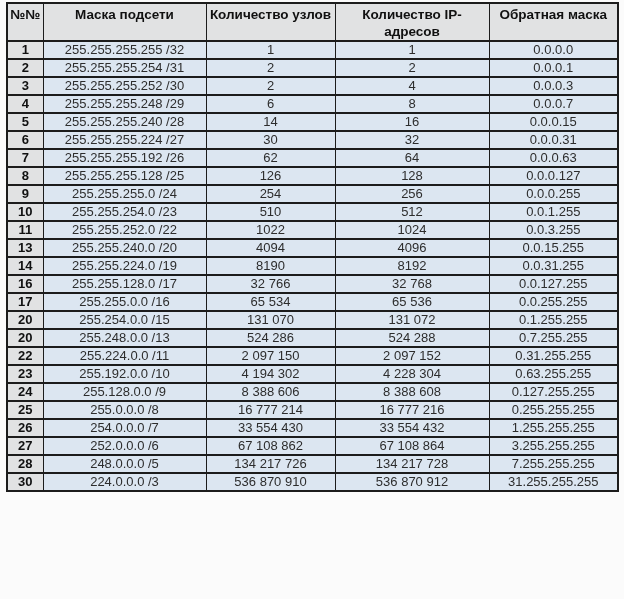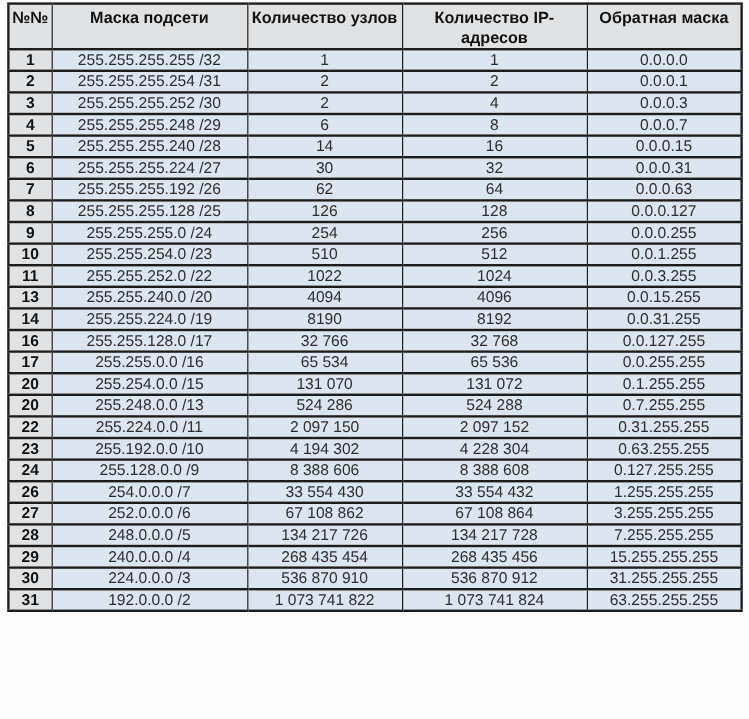--- a/index.html
+++ b/index.html
@@ -214,20 +214,27 @@
           <td>0.63.255.255</td>
         </tr>
         <tr>
           <td class="index-cell">24</td>
           <td>255.128.0.0 /9</td>
           <td>8 388 606</td>
           <td>8 388 608</td>
           <td>0.127.255.255</td>
         </tr>
         <tr>
+          <td class="index-cell">25</td>
+          <td>255.0.0.0 /8</td>
+          <td>16 777 214</td>
+          <td>16 777 216</td>
+          <td>0.255.255.255</td>
+        </tr>
+        <tr>
           <td class="index-cell">26</td>
           <td>254.0.0.0 /7</td>
           <td>33 554 430</td>
           <td>33 554 432</td>
           <td>1.255.255.255</td>
         </tr>
         <tr>
           <td class="index-cell">27</td>
           <td>252.0.0.0 /6</td>
           <td>67 108 862</td>
@@ -235,35 +242,21 @@
           <td>3.255.255.255</td>
         </tr>
         <tr>
           <td class="index-cell">28</td>
           <td>248.0.0.0 /5</td>
           <td>134 217 726</td>
           <td>134 217 728</td>
           <td>7.255.255.255</td>
         </tr>
         <tr>
-          <td class="index-cell">29</td>
-          <td>240.0.0.0 /4</td>
-          <td>268 435 454</td>
-          <td>268 435 456</td>
-          <td>15.255.255.255</td>
-        </tr>
-        <tr>
           <td class="index-cell">30</td>
           <td>224.0.0.0 /3</td>
           <td>536 870 910</td>
           <td>536 870 912</td>
           <td>31.255.255.255</td>
         </tr>
-        <tr>
-          <td class="index-cell">31</td>
-          <td>192.0.0.0 /2</td>
-          <td>1 073 741 822</td>
-          <td>1 073 741 824</td>
-          <td>63.255.255.255</td>
-        </tr>
       </tbody>
   </table>
 </div>
 
 </body></html>

